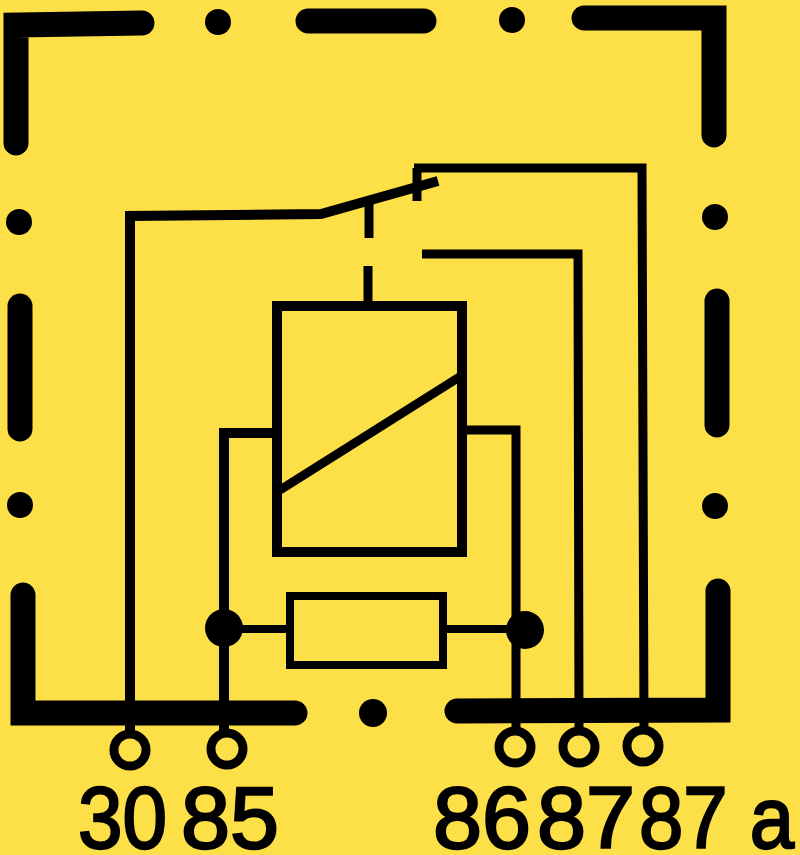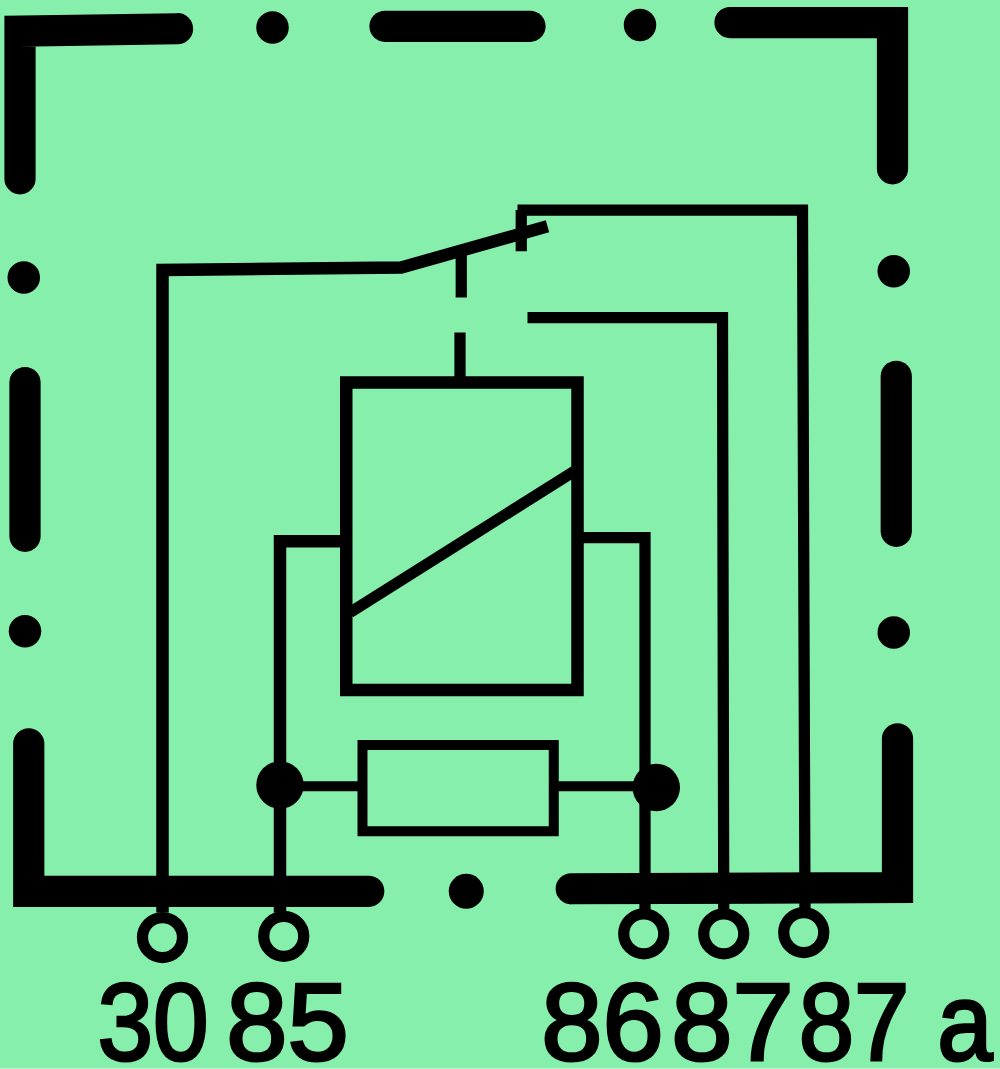--- a/index.html
+++ b/index.html
@@ -1,16 +1,16 @@
 <!DOCTYPE html>
 <html><head>
 <meta charset="utf-8">
 <style>
   html,body{margin:0;padding:0;background:#ffffff;}
-  #page{width:800px;height:855px;position:relative;background:#86efac;overflow:hidden;}
+  #page{width:800px;height:855px;position:relative;background:#fde047;overflow:hidden;}
   svg{position:absolute;left:0;top:0;filter:blur(0.45px);}
   text{font-family:"Liberation Sans",sans-serif;fill:#000000;stroke:#000000;stroke-width:2.4px;}
 </style>
 </head>
 <body>
 
 <div id="page">
 <svg width="800" height="855" viewBox="0 0 800 855">
   <g stroke="#000" fill="none">
 

